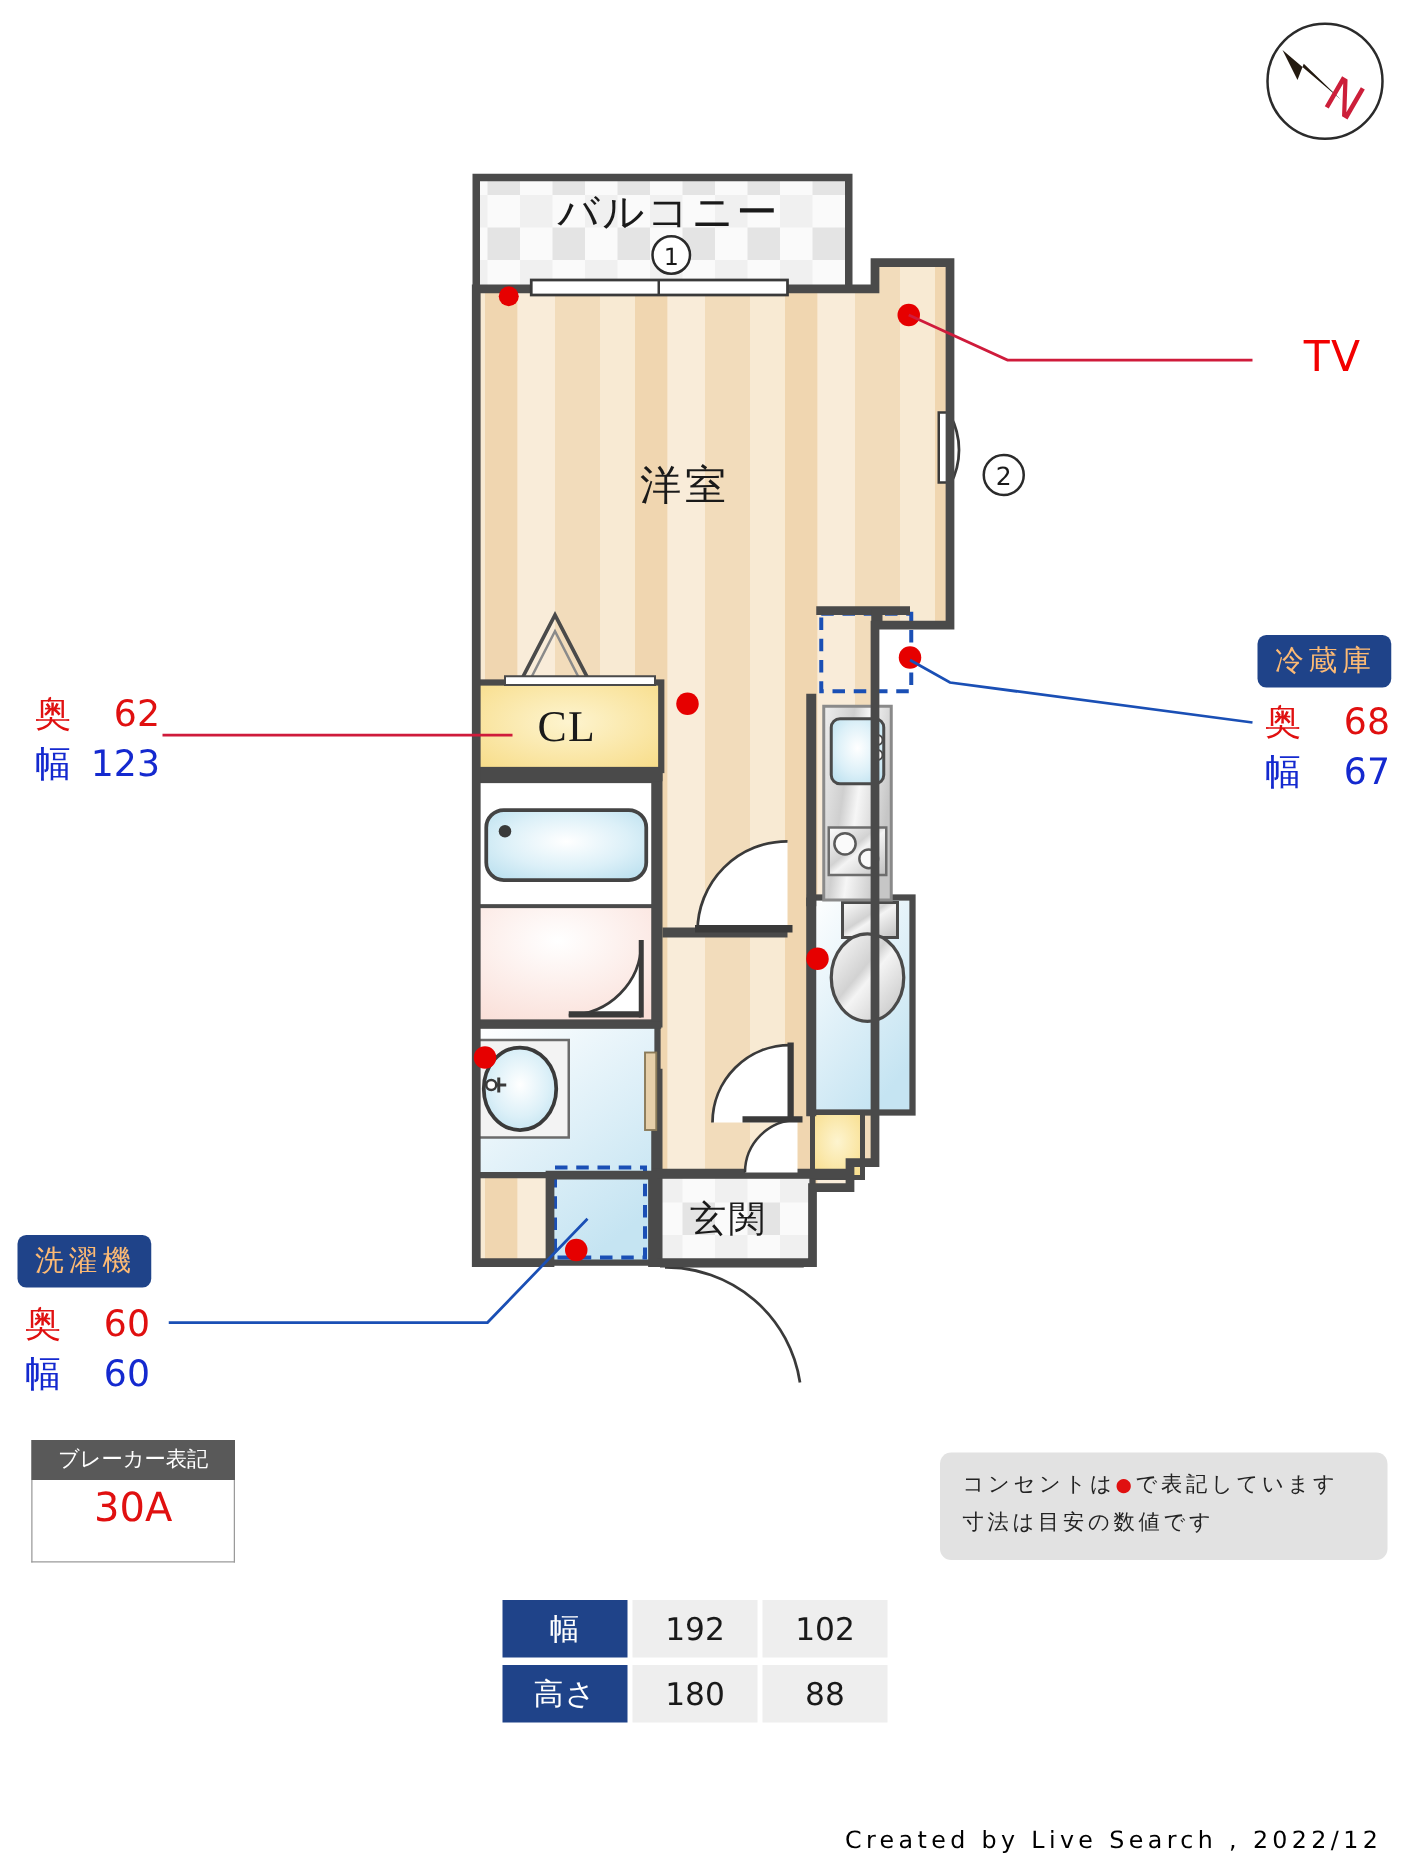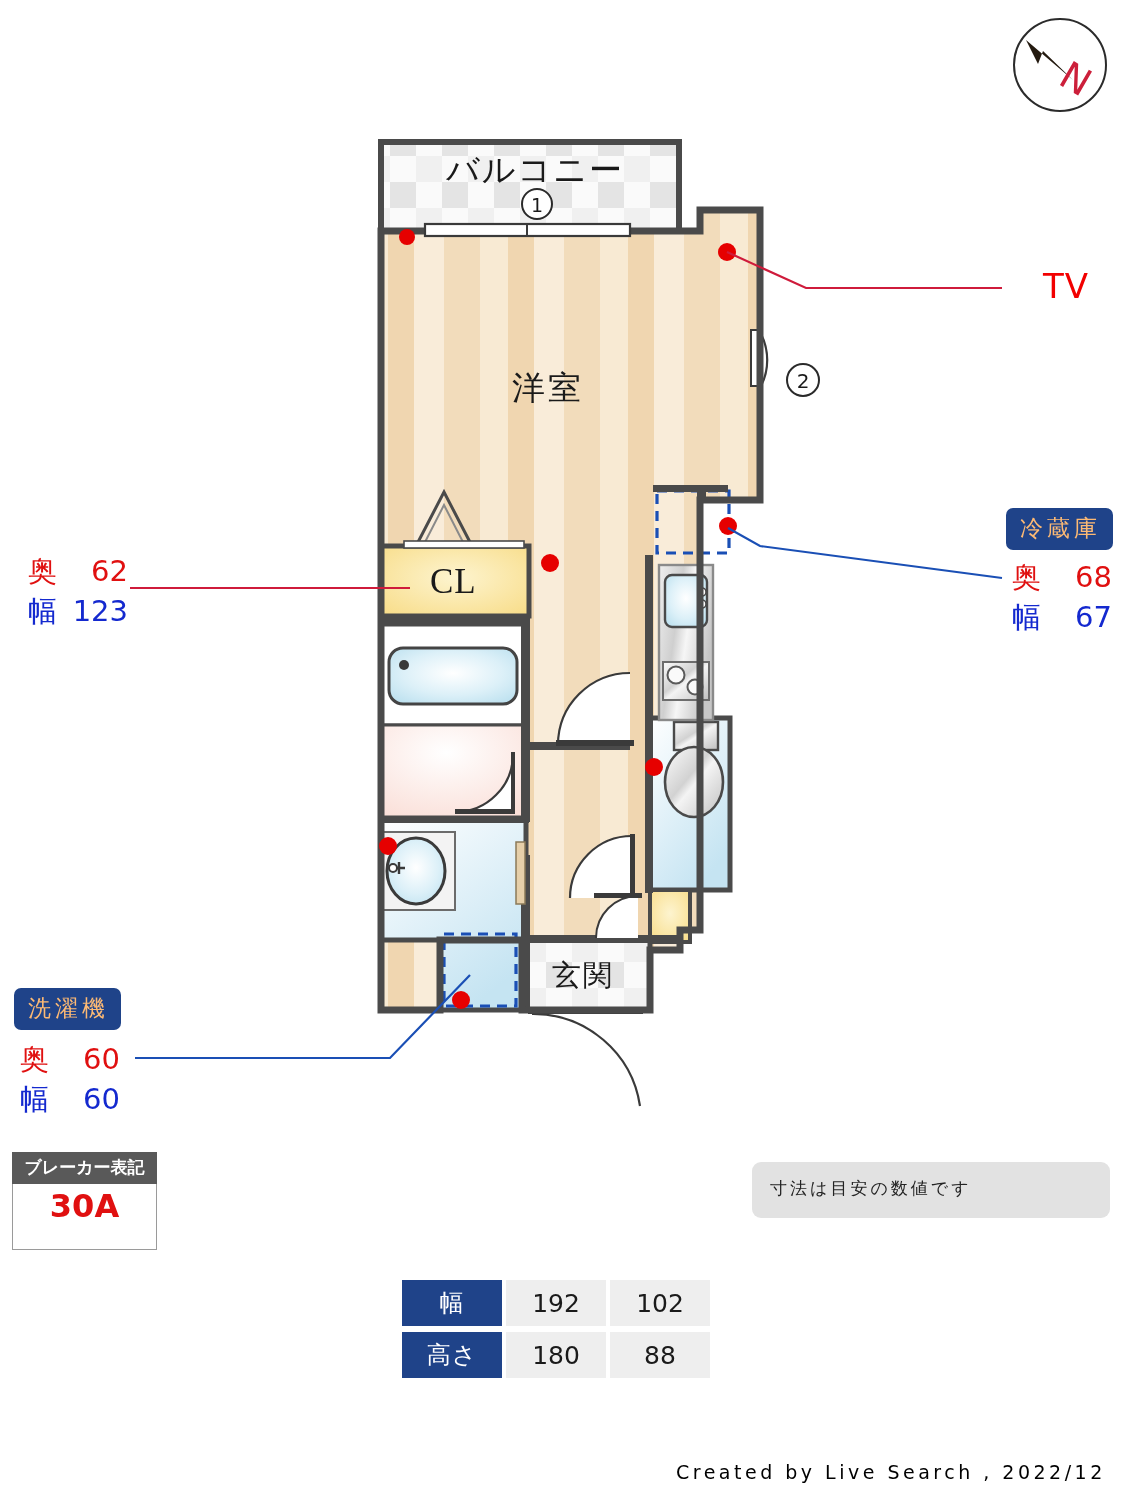--- a/index.html
+++ b/index.html
@@ -43,21 +43,21 @@
   .dim-lbl { display: inline-block; width: 44px; }
   .dim-val { display: inline-block; min-width: 56px; text-align: right; }
 
   .tvlabel {
     position: absolute; color: #f20000;
     font-family: "DejaVu Sans", sans-serif;
     font-size: 34px; letter-spacing: 1px;
   }
 
   
-  .breaker { position: absolute; left: 12px; top: 1152px; width: 145px; font-weight: bold; }
+  .breaker { position: absolute; left: 25px; top: 1152px; width: 163px; }
   .breaker .head {
     background: #595959; color: #fff; text-align: center;
     font-family: "DejaVu Sans", sans-serif;
     font-size: 17px; padding: 4px 0 5px; letter-spacing: 0px;
   }
   .breaker .body {
     border: 1px solid #9a9a9a; border-top: none; background: #fff;
     text-align: center; color: #e01010; font-size: 32px;
     font-family: "DejaVu Sans", sans-serif; padding: 3px 0 24px;
   }
@@ -345,20 +345,21 @@
   <div class="dimrow dim-w" style="left:20px; top:1080px;">
     <span class="dim-lbl">幅</span><span class="dim-val">60</span>
   </div>
 
   <div class="breaker">
     <div class="head">ブレーカー表記</div>
     <div class="body">30A</div>
   </div>
 
   <div class="notebox">
+    <div><span>コンセントは</span><span class="outlet-glyph">●</span><span>で表記しています</span></div>
     <div>寸法は目安の数値です</div>
   </div>
 
   <table class="ctable">
     <tbody>
     <tr>
       <td class="hdr">幅</td>
       <td class="cell">192</td>
       <td class="cell">102</td>
     </tr>

